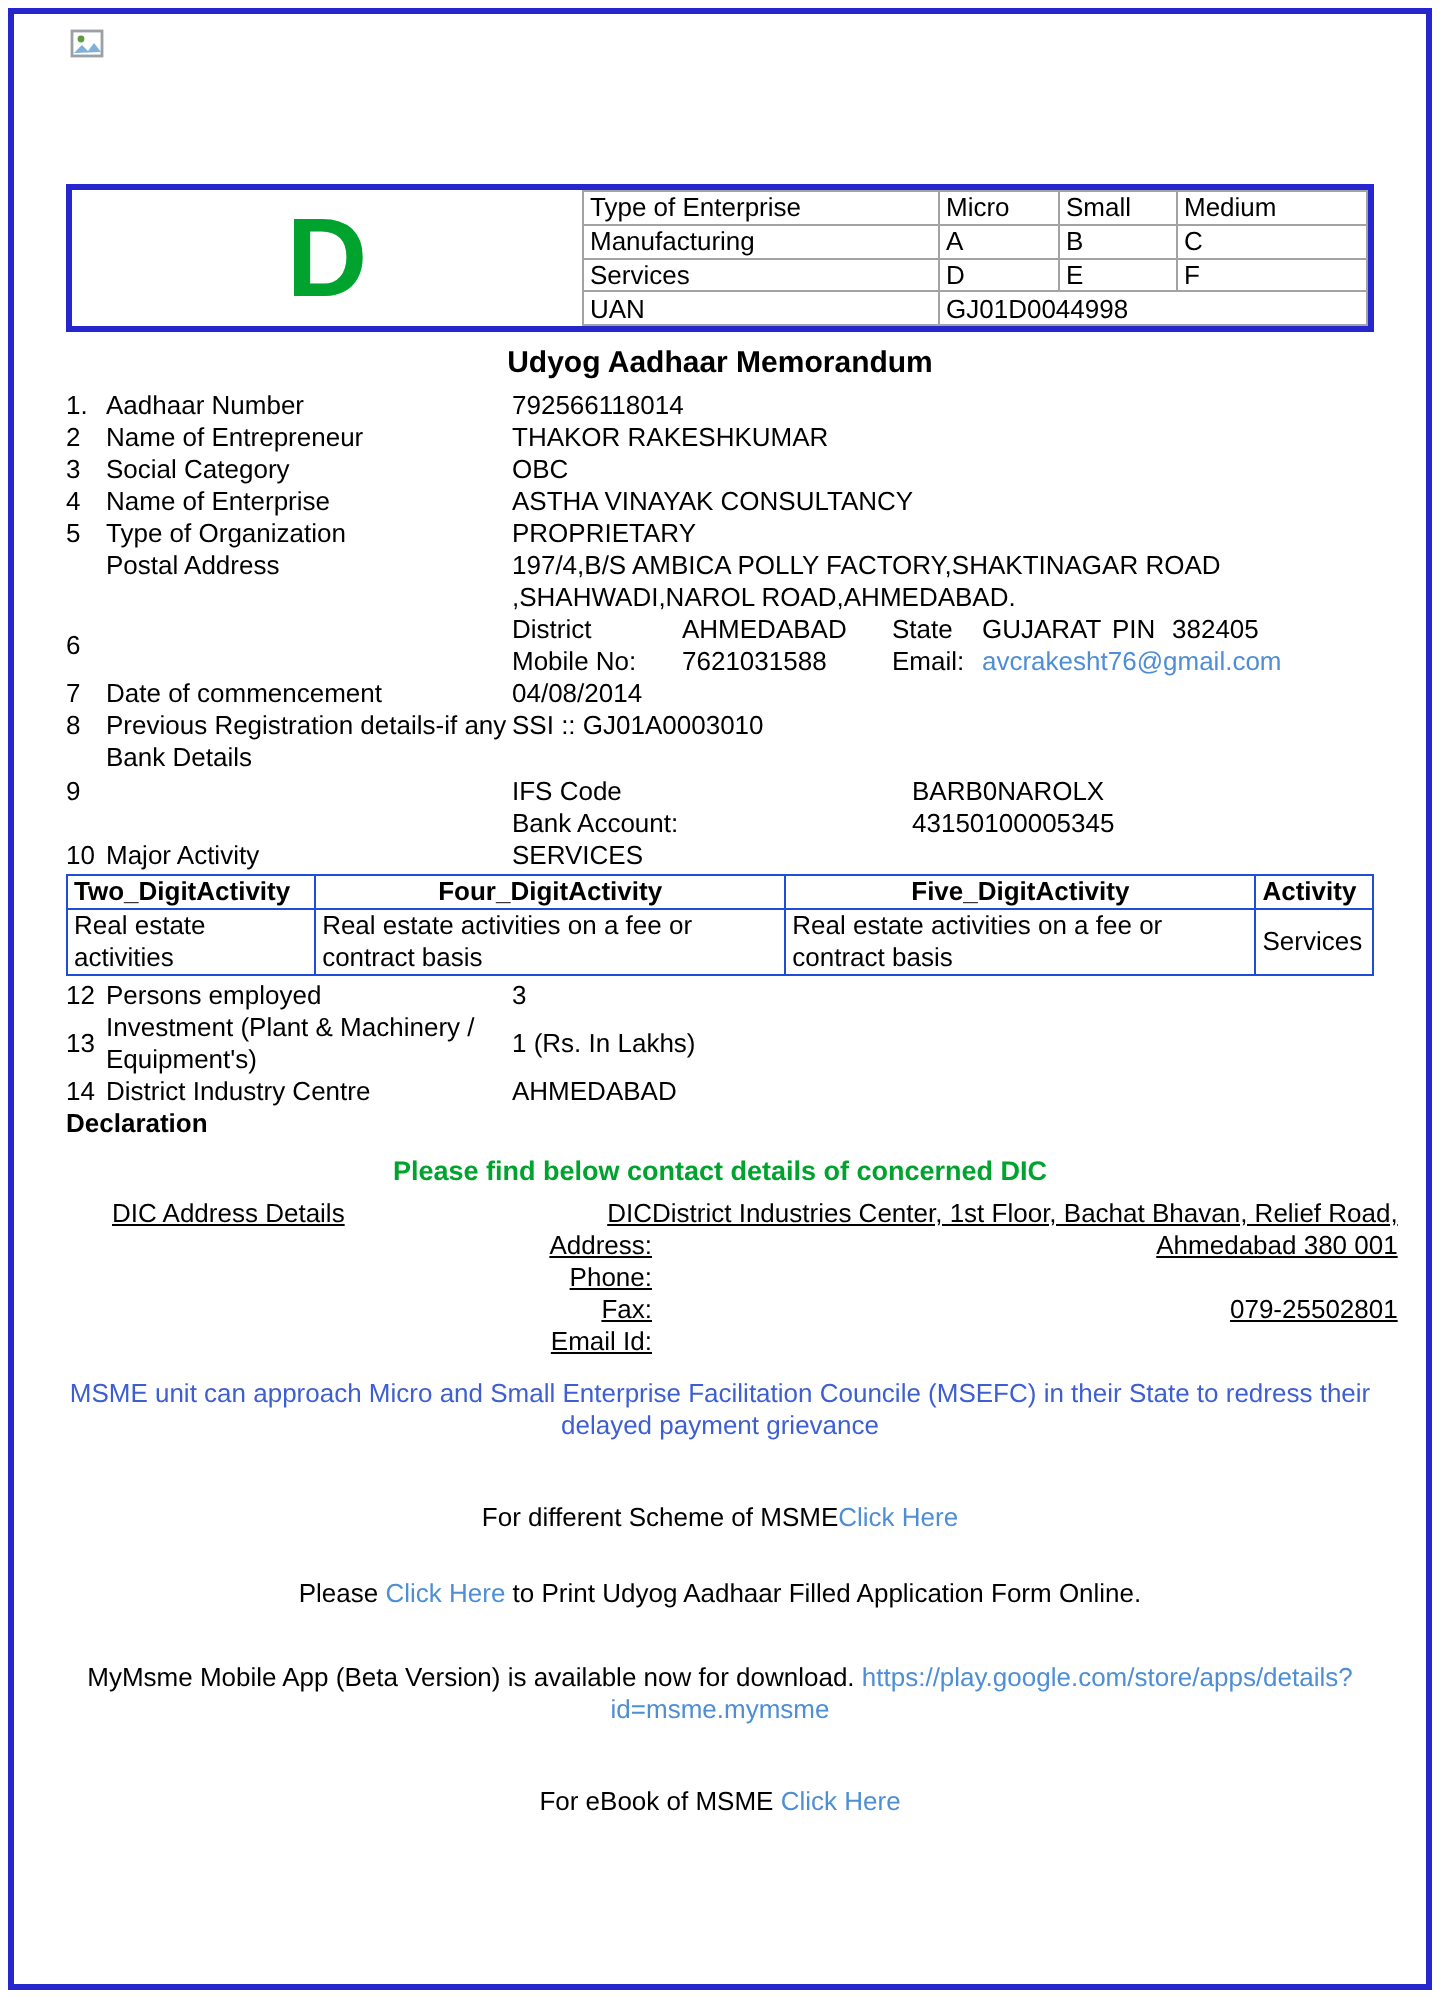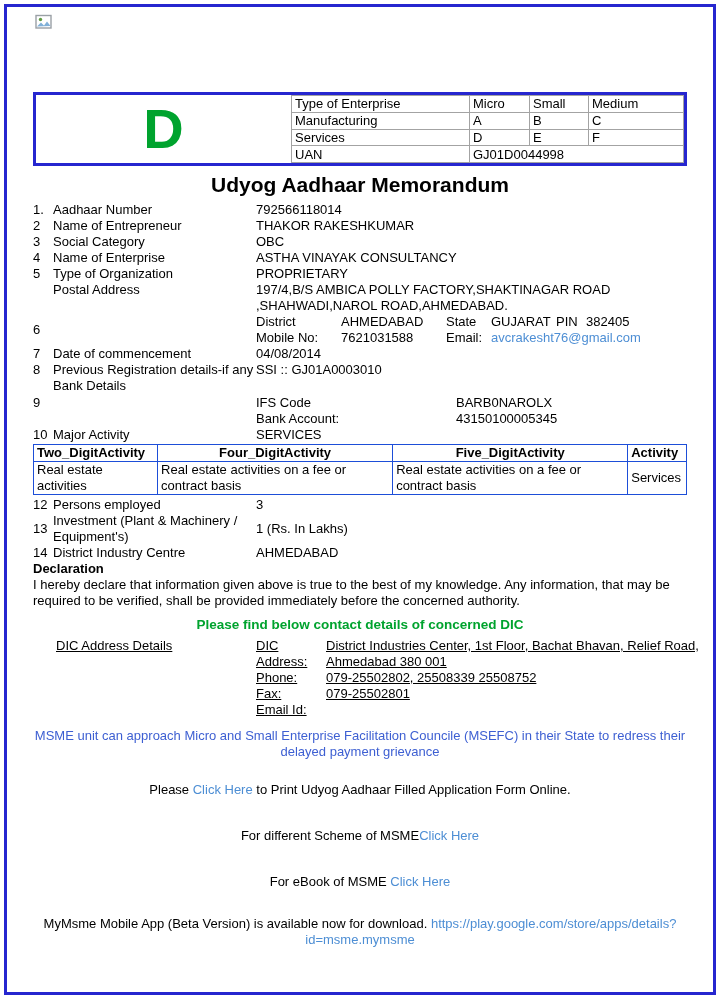--- a/index.html
+++ b/index.html
@@ -23,21 +23,21 @@
     display:flex; margin-top:85px;
     border:3px solid var(--border_blue,#2626cf);
     height:74px;
   }
   .idbox-left { flex:0 0 255px; display:flex; align-items:center; justify-content:center; }
   .big-letter { font-size:56px; font-weight:bold; color:var(--green,#00a32e); line-height:1; }
   .idbox-right { flex:1; }
   .ent-table { border-collapse:collapse; width:100%; height:100%; }
   .ent-table td { border:1px solid #a3a3a3; padding:0 3px; height:25%; }
   .ent-c1 { width:178px; } .ent-c2 { width:60px; } .ent-c3 { width:59px; }
-  .title { text-align:center; font-weight:bold; font-size:21px; margin:7px 0 5px; }
+  .title { text-align:center; font-weight:bold; font-size:15px; margin:7px 0 5px; }
   .frow { display:flex; align-items:flex-start; line-height:16px; }
   .vc { align-items:center; }
   .self-c { align-self:center; }
   .fnum { flex:0 0 20px; }
   .flabel { flex:0 0 203px; }
   .fvalue { flex:1; min-width:0; }
   .ilabel { display:inline-block; width:200px; }
   .w85{display:inline-block;width:85px} .w105{display:inline-block;width:105px}
   .w45{display:inline-block;width:45px} .w65{display:inline-block;width:65px}
   .w30{display:inline-block;width:30px}
@@ -45,21 +45,21 @@
   .nic { width:100%; border-collapse:collapse; margin:1px 0 2px; }
   .nic th,.nic td { border:1px solid #1d4ed8; padding:0 3px; font-size:13px; text-align:left; line-height:16px; vertical-align:middle; }
   .nic th { font-weight:bold; }
   .nic th.ctr { text-align:center; }
   .nic-c1{width:19%} .nic-c2{width:36%} .nic-c3{width:36%} .nic-c4{width:9%}
   .decl-h { font-weight:bold; line-height:16px; }
   .decl-t { line-height:16px; }
   .green-h { color:var(--green,#00a32e); font-weight:bold; text-align:center; margin:8px 0 6px; font-size:13.5px; }
   .dic-block { display:flex; padding-left:23px;text-decoration:underline; }
   .dic-left { flex:0 0 200px; line-height:16px; }
-  .dic-rows { flex:1; }
+  .dic-rows { flex:1;text-align:right; }
   .dic-row { display:flex; line-height:16px; }
   .dic-l { flex:0 0 70px; }
   .dic-v { flex:1; white-space:nowrap; }
   .msefc { color:var(--bold_blue,#3d5fd2); font-weight:normal; text-align:center; margin:10px auto 0; max-width:665px; line-height:16px; }
   .ctrline { text-align:center; line-height:16px; }
   .print-line { margin-top:22px; }
   .scheme-line { margin-top:30px; }
   .ebook-line { margin-top:30px; }
   .app-line { margin-top:26px; margin-left:auto; margin-right:auto; max-width:650px; }
   .link { color:var(--link_blue,#4d8ed4); cursor:pointer; text-decoration:none; overflow-wrap:anywhere; }
@@ -224,61 +224,59 @@
     <span class="fvalue">1 (Rs. In Lakhs)</span>
   </div>
 
   <div class="frow">
     <span class="fnum">14</span>
     <span class="flabel">District Industry Centre</span>
     <span class="fvalue">AHMEDABAD</span>
   </div>
 
   <div class="decl-h">Declaration</div>
-  <div class="decl-t">I hereby declare that information given above is true to the best of my knowledge. Any information, that may be required to be verified, shall be provided immediately before the concerned authority.</div>
 
   <div class="green-h">Please find below contact details of concerned DIC</div>
 
   <div class="dic-block">
     <div class="dic-left">DIC Address Details</div>
     <div class="dic-rows">
       <div class="dic-row">
         <span class="dic-l">DIC</span>
         <span class="dic-v">District Industries Center, 1st Floor, Bachat Bhavan, Relief Road,</span>
       </div>
       <div class="dic-row">
         <span class="dic-l">Address:</span>
         <span class="dic-v">Ahmedabad 380 001</span>
       </div>
       <div class="dic-row">
         <span class="dic-l">Phone:</span>
-        <span class="dic-v">079-25502802, 25508339 25508752</span>
       </div>
       <div class="dic-row">
         <span class="dic-l">Fax:</span>
         <span class="dic-v">079-25502801</span>
       </div>
       <div class="dic-row">
         <span class="dic-l">Email Id:</span>
         <span class="dic-v"></span>
       </div>
     </div>
   </div>
 
   <div class="msefc">MSME unit can approach Micro and Small Enterprise Facilitation Councile (MSEFC) in their State to redress their delayed payment grievance</div>
 
+  <div class="ctrline scheme-line">
+    <span>For different Scheme of MSME</span><a class="link">Click Here</a>
+  </div>
+
   <div class="ctrline print-line">
     <span>Please </span><a class="link">Click Here</a><span> to Print Udyog Aadhaar Filled Application Form Online.</span>
   </div>
 
-  <div class="ctrline scheme-line">
-    <span>For different Scheme of MSME</span><a class="link">Click Here</a>
+  <div class="ctrline app-line">
+    <span>MyMsme Mobile App (Beta Version) is available now for download. </span><a class="link">https://play.google.com/store/apps/details?id=msme.mymsme</a>
   </div>
 
   <div class="ctrline ebook-line">
     <span>For eBook of MSME </span><a class="link">Click Here</a>
   </div>
 
-  <div class="ctrline app-line">
-    <span>MyMsme Mobile App (Beta Version) is available now for download. </span><a class="link">https://play.google.com/store/apps/details?id=msme.mymsme</a>
-  </div>
-
 </div>
 
 </body></html>

